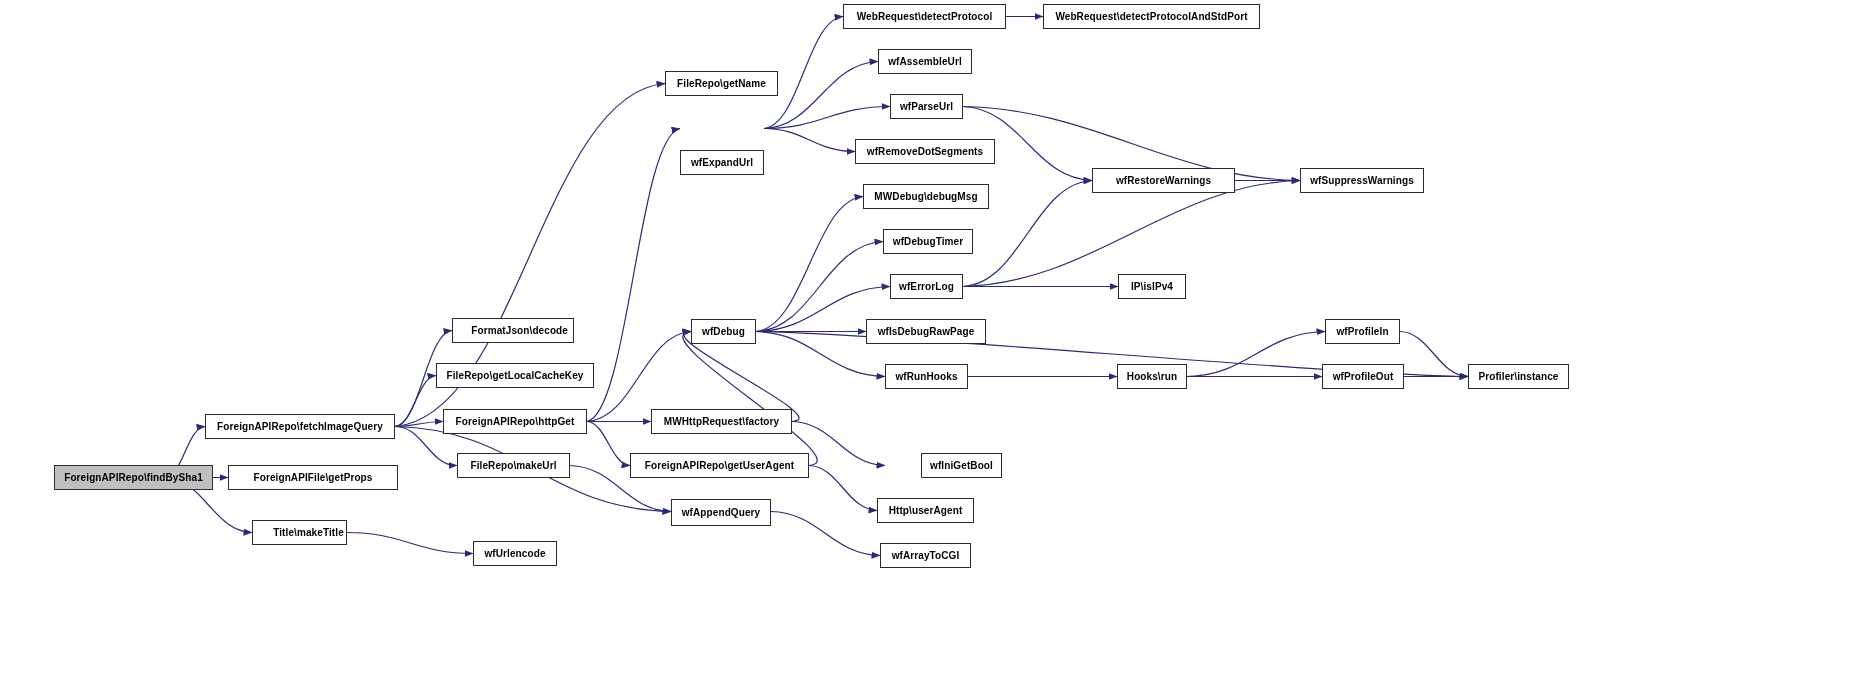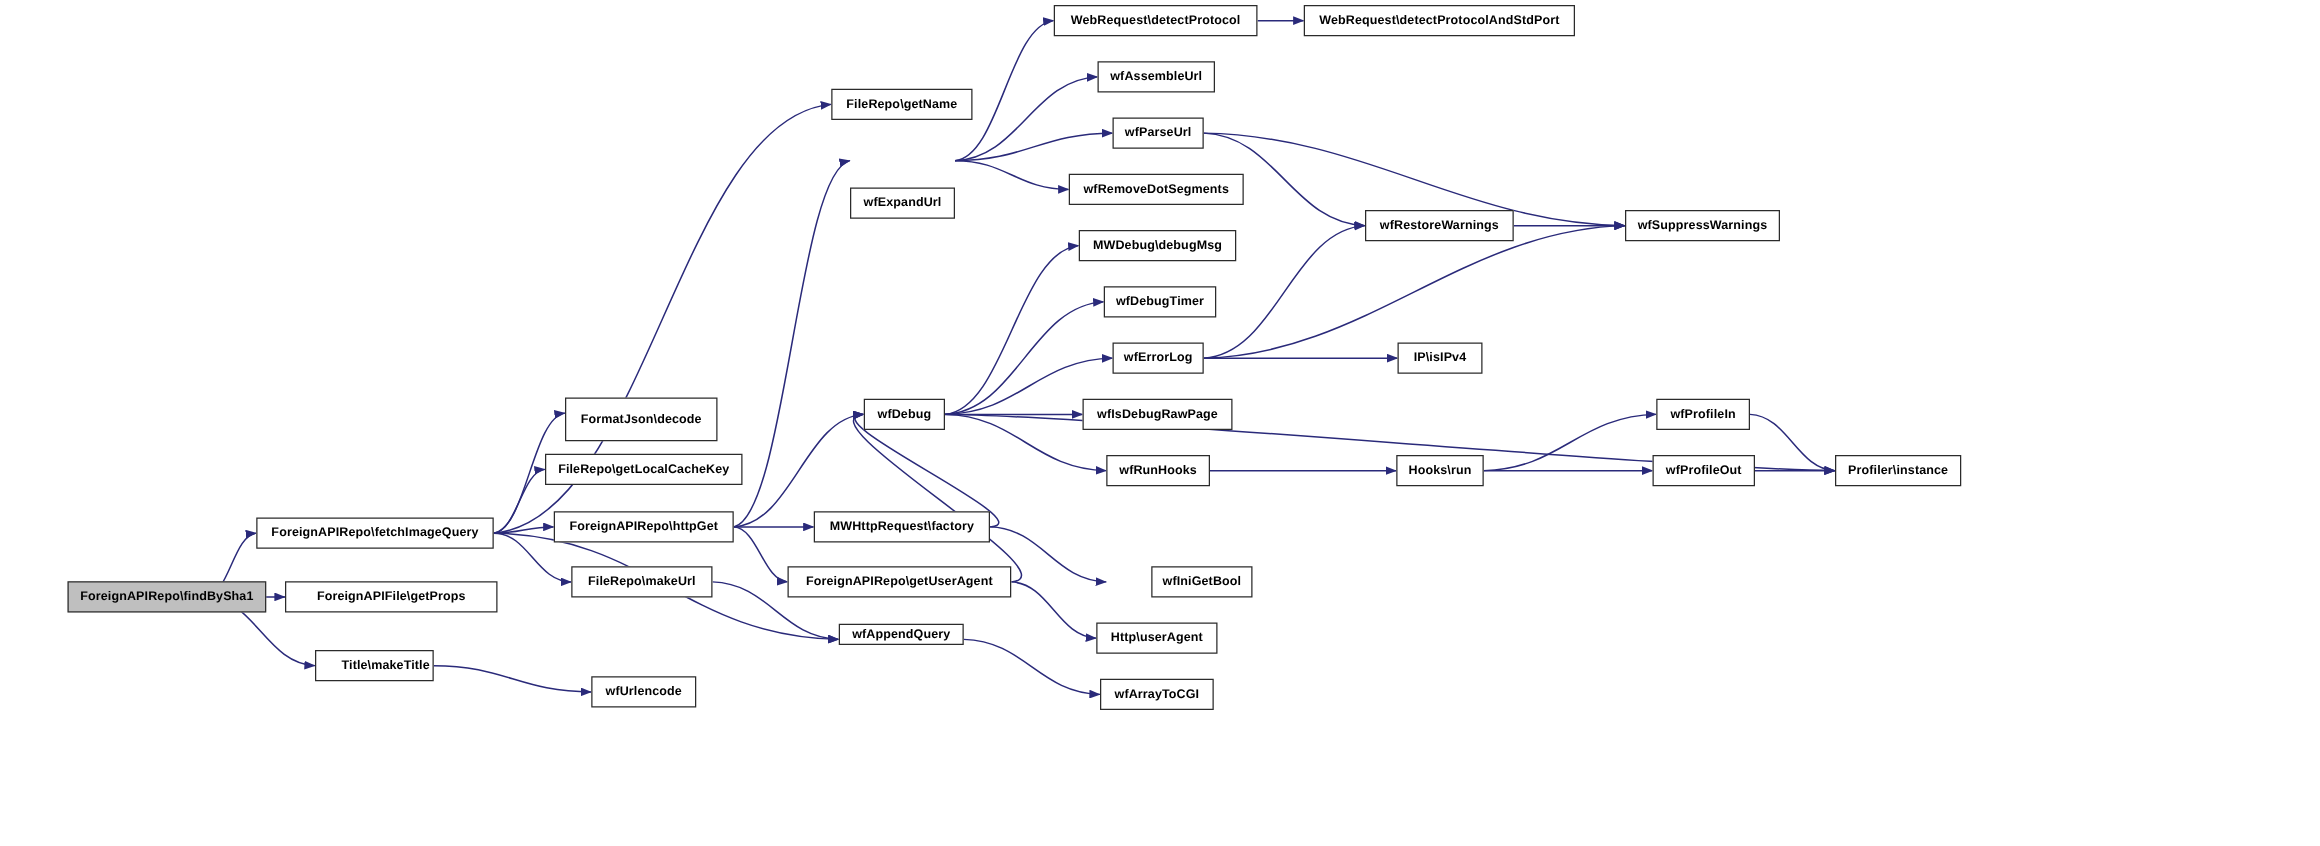--- a/index.html
+++ b/index.html
@@ -118,21 +118,21 @@
       </div>
       <div class="node" style="left: 228px; top: 465px; width: 170px; height: 25px;">
         <span class="node-label">ForeignAPIFile\getProps</span>
       </div>
       <div class="node" style="left: 252px; top: 520px; width: 95px; height: 25px; padding-left: 18px;">
         <span class="node-label">Title\makeTitle</span>
       </div>
       <div class="node" style="left: 473px; top: 541px; width: 84px; height: 25px;">
         <span class="node-label">wfUrlencode</span>
       </div>
-      <div class="node" style="left: 452px; top: 318px; width: 122px; height: 35px;">
+      <div class="node" style="left: 452px; top: 318px; width: 122px; height: 25px; justify-content: flex-end;">
         <span class="node-label">FormatJson\decode</span>
       </div>
       <div class="node" style="left: 436px; top: 363px; width: 158px; height: 25px;">
         <span class="node-label">FileRepo\getLocalCacheKey</span>
       </div>
       <div class="node" style="left: 443px; top: 409px; width: 144px; height: 25px;">
         <span class="node-label">ForeignAPIRepo\httpGet</span>
       </div>
       <div class="node" style="left: 457px; top: 453px; width: 113px; height: 25px;">
         <span class="node-label">FileRepo\makeUrl</span>
@@ -151,21 +151,21 @@
       </div>
       <div class="node" style="left: 878px; top: 49px; width: 94px; height: 25px;">
         <span class="node-label">wfAssembleUrl</span>
       </div>
       <div class="node" style="left: 890px; top: 94px; width: 73px; height: 25px;">
         <span class="node-label">wfParseUrl</span>
       </div>
       <div class="node" style="left: 855px; top: 139px; width: 140px; height: 25px;">
         <span class="node-label">wfRemoveDotSegments</span>
       </div>
-      <div class="node" style="left: 1092px; top: 168px; width: 119px; height: 25px;">
+      <div class="node" style="left: 1092px; top: 168px; width: 143px; height: 25px;">
         <span class="node-label">wfRestoreWarnings</span>
       </div>
       <div class="node" style="left: 1300px; top: 168px; width: 124px; height: 25px;">
         <span class="node-label">wfSuppressWarnings</span>
       </div>
       <div class="node" style="left: 863px; top: 184px; width: 126px; height: 25px;">
         <span class="node-label">MWDebug\debugMsg</span>
       </div>
       <div class="node" style="left: 883px; top: 229px; width: 90px; height: 25px;">
         <span class="node-label">wfDebugTimer</span>
@@ -196,21 +196,21 @@
       </div>
       <div class="node" style="left: 1468px; top: 364px; width: 101px; height: 25px;">
         <span class="node-label">Profiler\instance</span>
       </div>
       <div class="node" style="left: 651px; top: 409px; width: 141px; height: 25px;">
         <span class="node-label">MWHttpRequest\factory</span>
       </div>
       <div class="node" style="left: 630px; top: 453px; width: 179px; height: 25px;">
         <span class="node-label">ForeignAPIRepo\getUserAgent</span>
       </div>
-      <div class="node" style="left: 671px; top: 499px; width: 100px; height: 17px;">
+      <div class="node" style="left: 671px; top: 499px; width: 100px; height: 27px;">
         <span class="node-label">wfAppendQuery</span>
       </div>
       <div class="node" style="left: 885px; top: 453px; width: 81px; height: 25px; margin-left: 36px;">
         <span class="node-label">wfIniGetBool</span>
       </div>
       <div class="node" style="left: 877px; top: 498px; width: 97px; height: 25px;">
         <span class="node-label">Http\userAgent</span>
       </div>
       <div class="node" style="left: 880px; top: 543px; width: 91px; height: 25px;">
         <span class="node-label">wfArrayToCGI</span>

